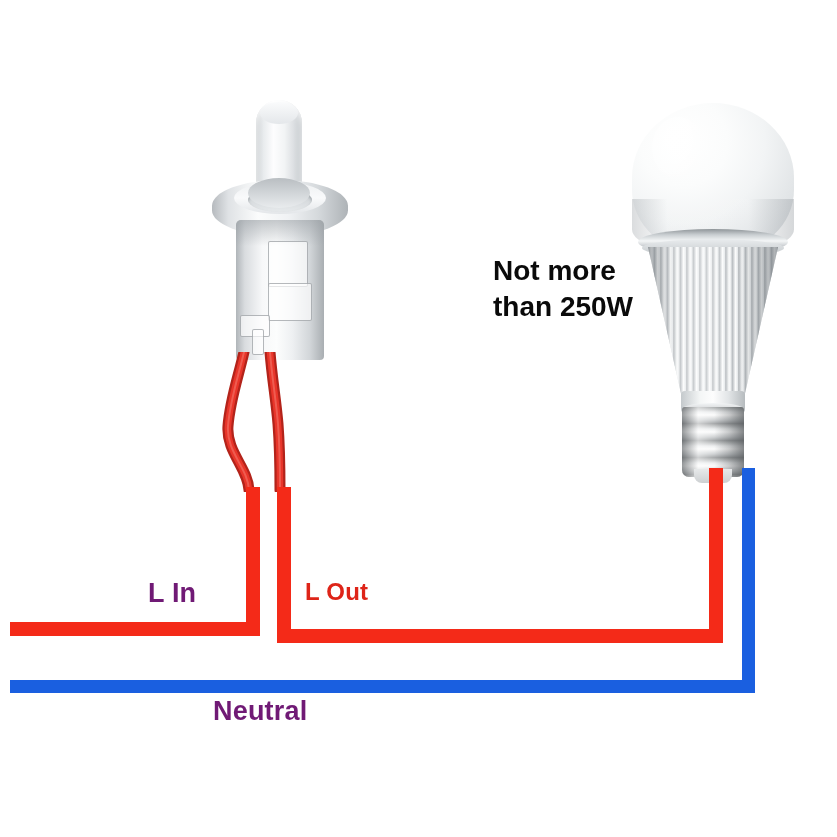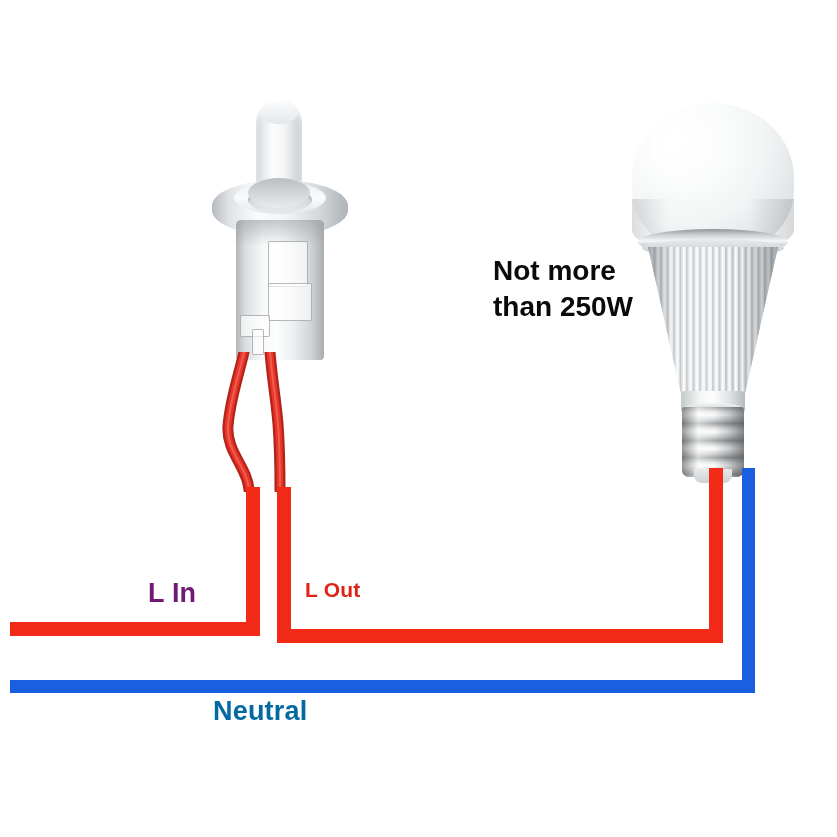--- a/index.html
+++ b/index.html
@@ -277,28 +277,28 @@
     line-height: 1.22;
   }
   #label-l-in {
     left: 148px; top: 577px;
     font-size: 27px;
     color: #701a75;
     letter-spacing: .2px;
   }
   #label-l-out {
     left: 305px; top: 577px;
-    font-size: 21px;
+    font-size: 24px;
     color: #de2418;
     letter-spacing: .2px;
   }
   #label-neutral {
     left: 213px; top: 695px;
     font-size: 27px;
-    color: #0369a1;
+    color: #701a75;
     letter-spacing: .2px;
   }
   #label-wattage {
     left: 463px; top: 253px;
     font-size: 28px;
     color: #0a0a0a;
     line-height: 1.30;
     margin-left: 30px;
   }
 </style>

